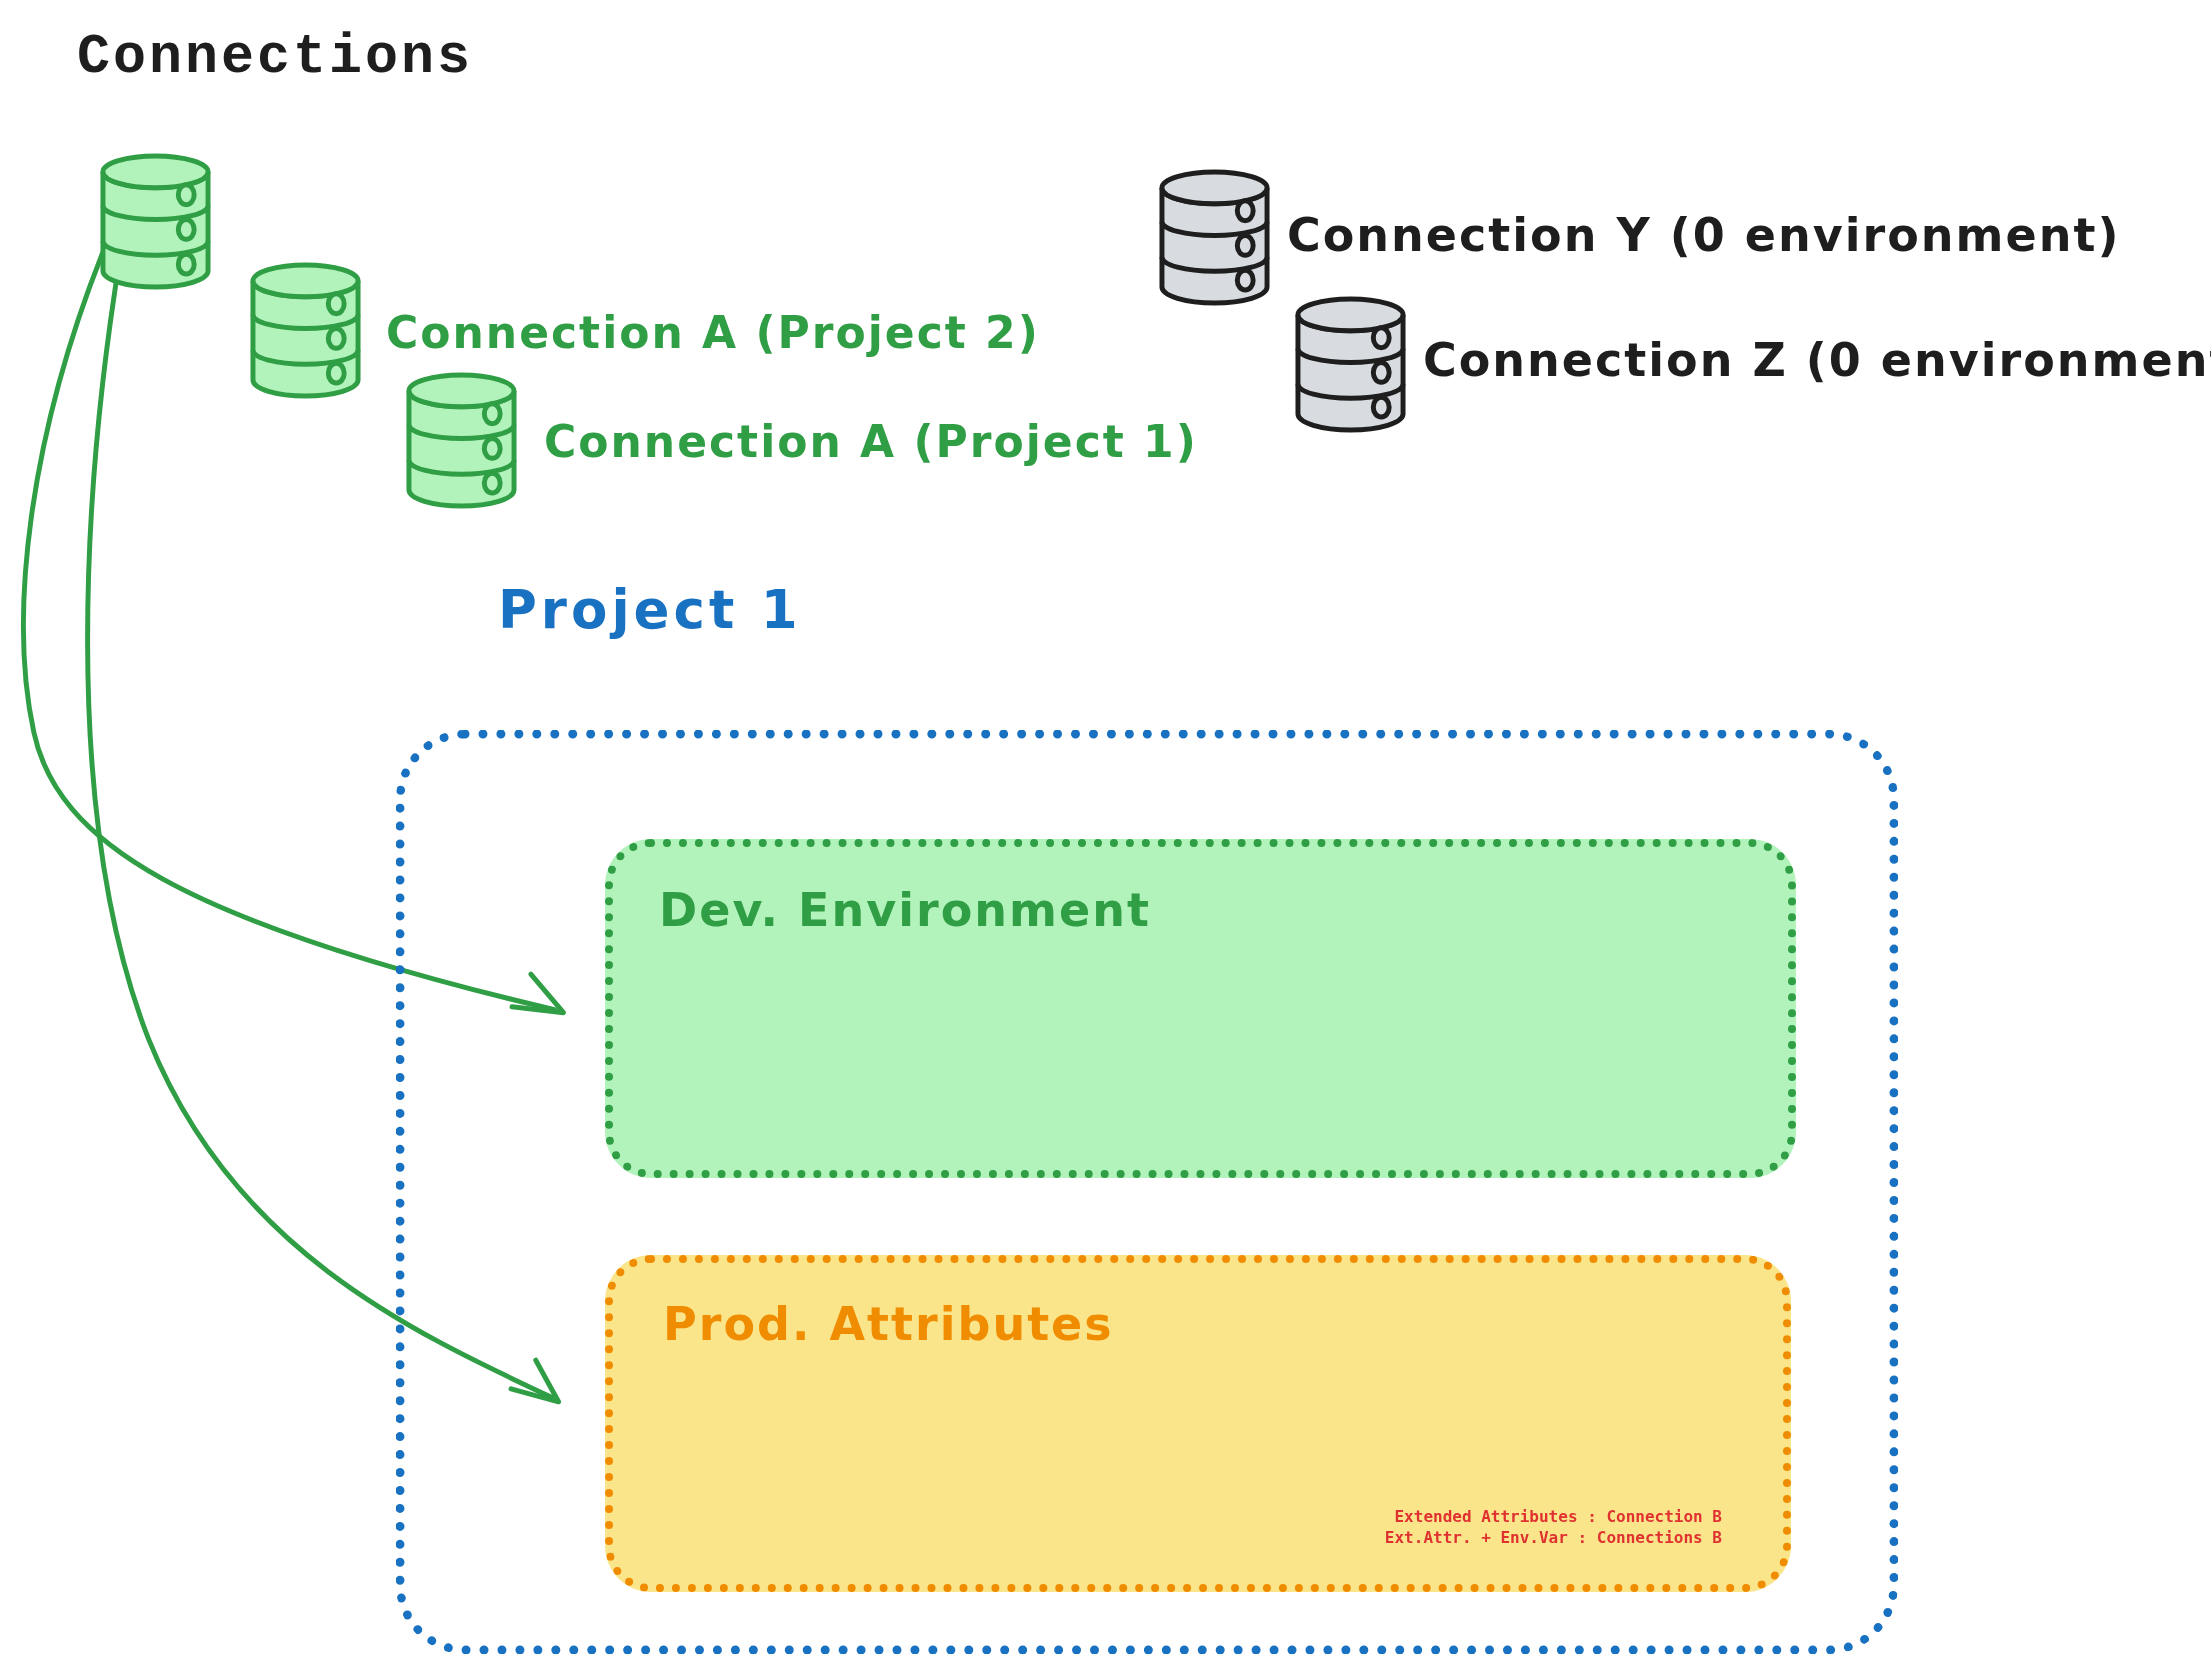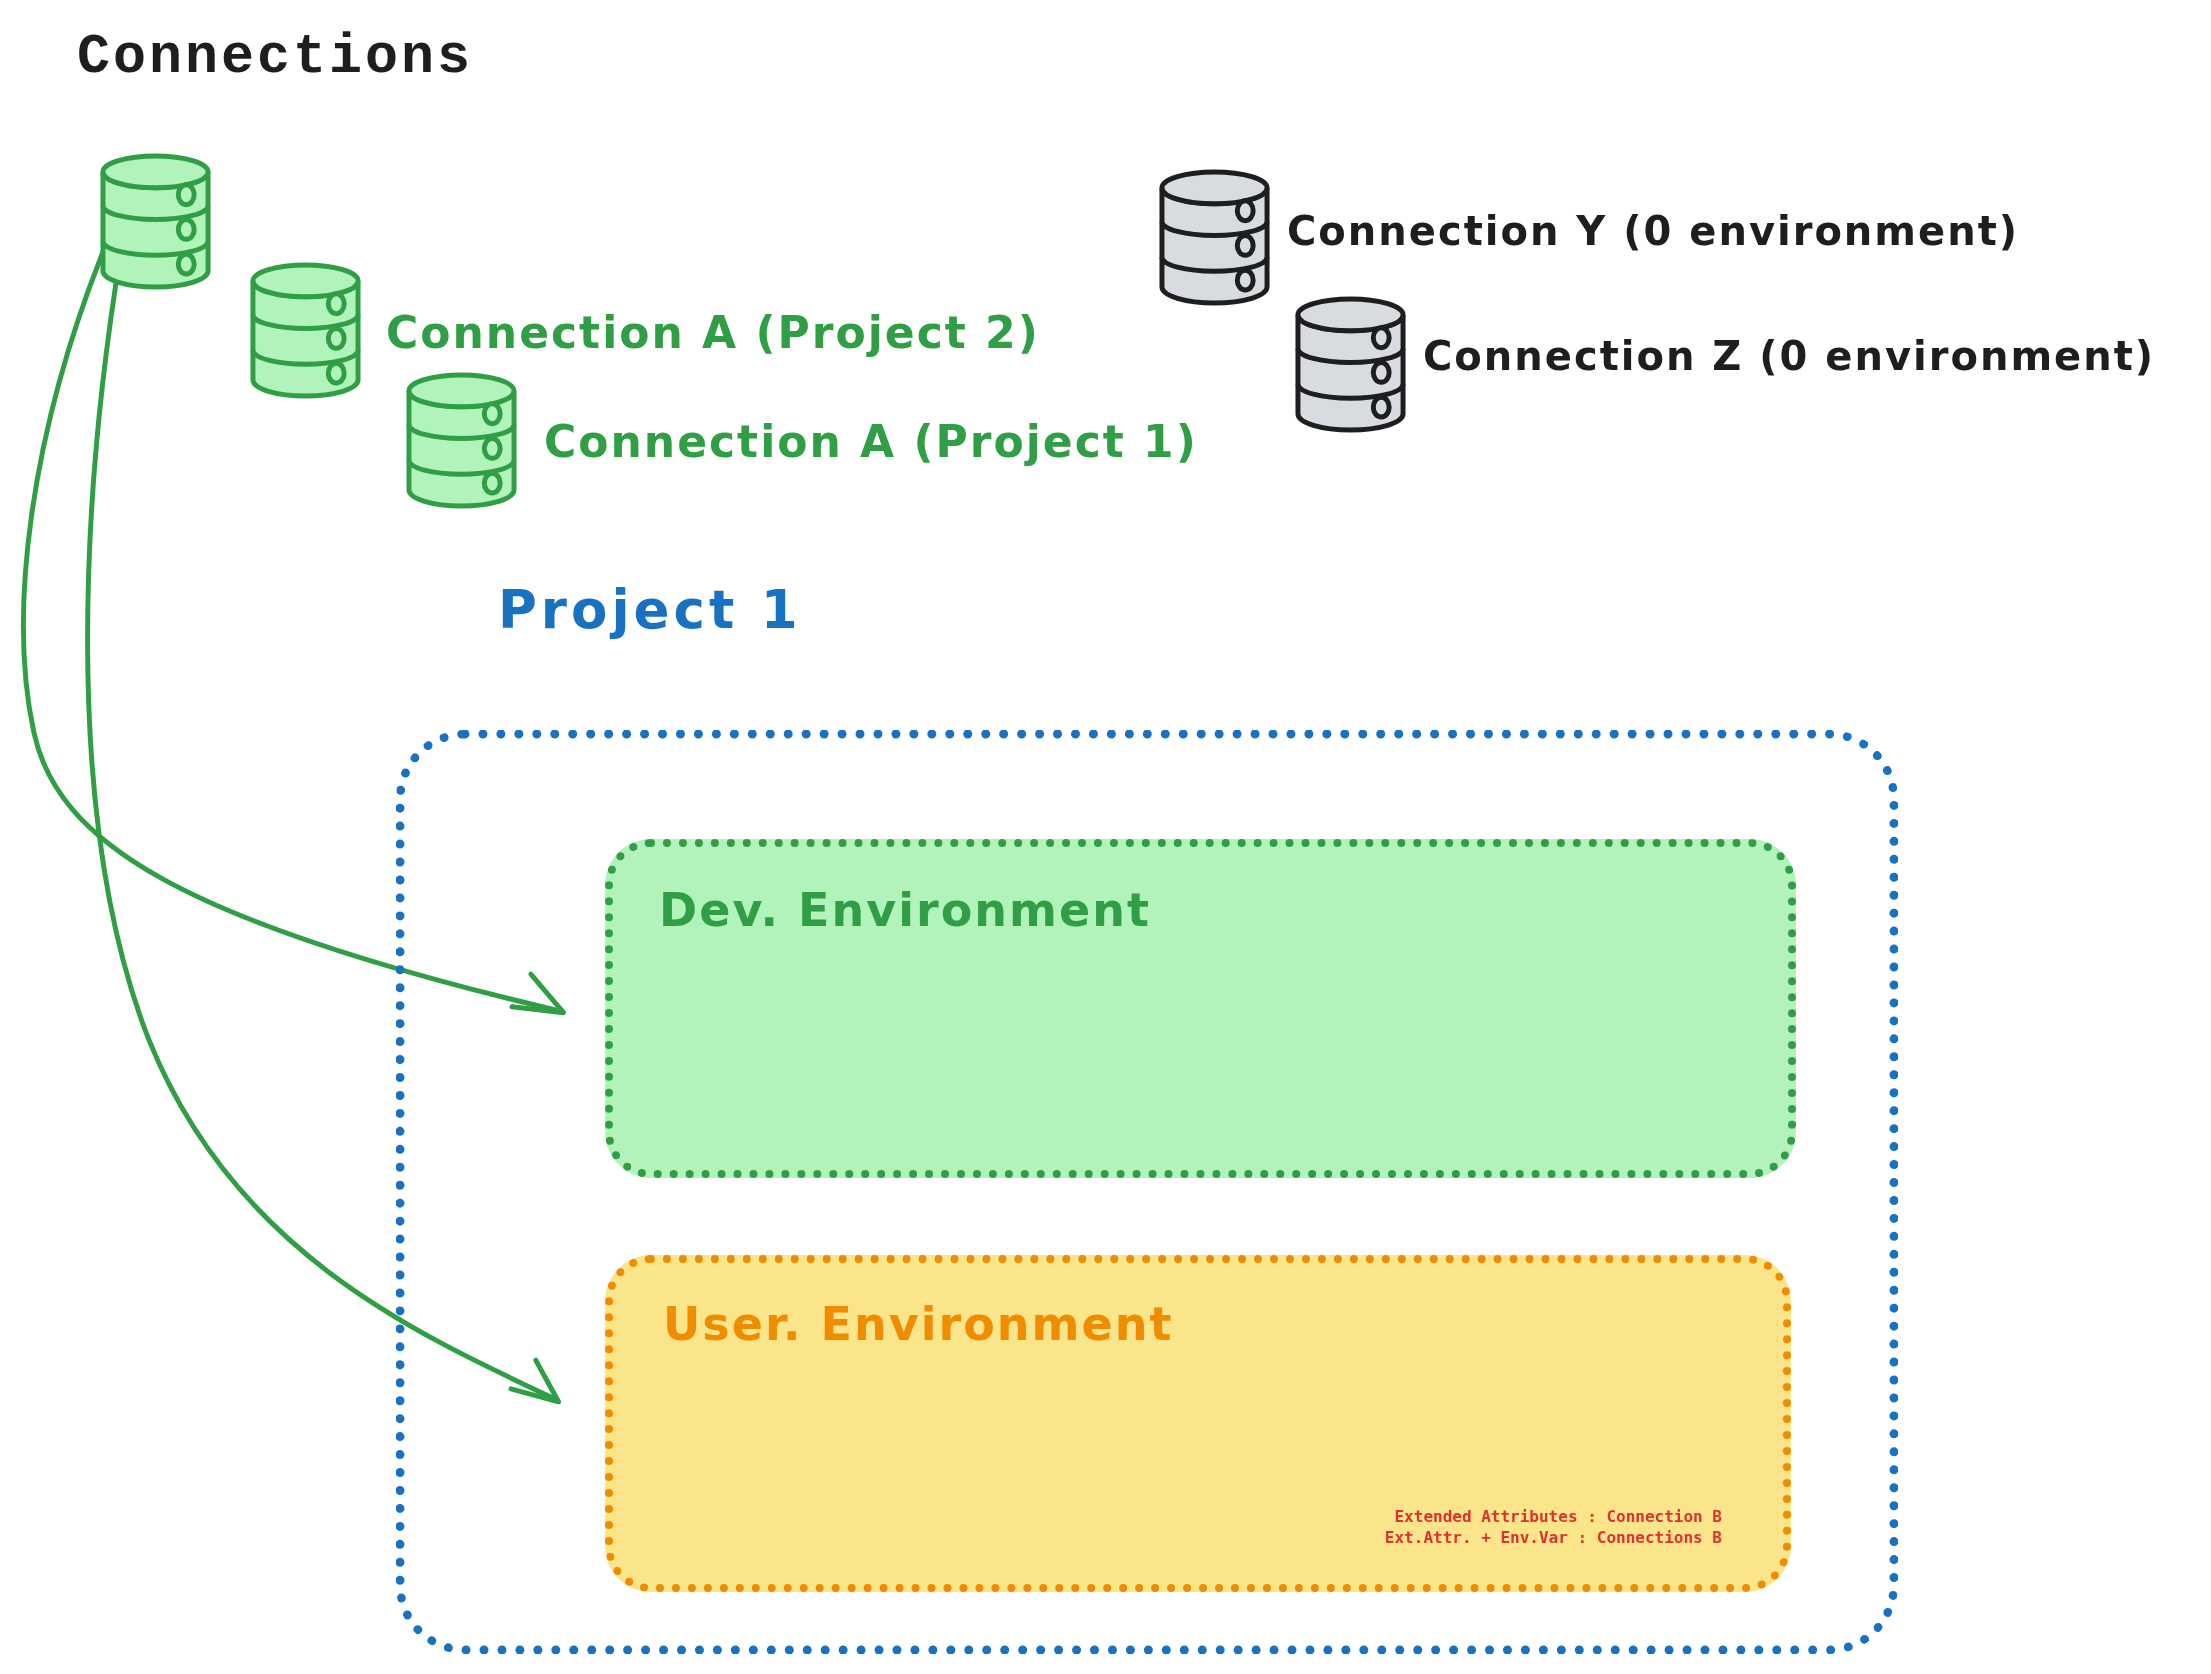--- a/index.html
+++ b/index.html
@@ -26,21 +26,21 @@
   .abs{position:absolute;}
 
   .diagram-title{
     left:77px;top:26px;
     font-size:55px;font-weight:700;color:var(--black);
     letter-spacing:3px;
     font-family:Liberation Mono, monospace;
   }
 
   .conn-label{font-size:44px;color:var(--green);letter-spacing:2px;white-space:nowrap;}
-  .conn-label.gray{color:var(--black);font-size:40px;}
+  .conn-label.gray{color:var(--black);font-size:46px;}
 
   .db{position:absolute;width:114px;height:144px;}
   .db.green{stroke:var(--green);fill:var(--green-fill);}
   .db.gray{stroke:var(--black);fill:var(--gray-fill);}
 
   .project-title{
     left:498px;top:579px;
     font-size:53px;color:var(--blue);letter-spacing:4px;font-weight:700;
   }
   .project-box{
@@ -123,21 +123,21 @@
   <div class="abs hand conn-label gray" style="left:1423px;top:333px">Connection Z (0 environment)</div>
 
   <div class="abs hand project-title">Project 1</div>
   <div class="abs project-box">
 
     <div class="abs env-box dev" style="left:200px;top:100px">
       <div class="env-title dev hand">Dev. Environment</div>
     </div>
 
     <div class="abs env-box prod" style="left:200px;top:516px">
-      <div class="env-title prod hand">User. Environment</div>
+      <div class="env-title prod hand">Prod. Attributes</div>
       <div class="cred-block mono">
         <div>Extended Attributes : Connection B</div>
         <div>Ext.Attr. + Env.Var : Connections B</div>
       </div>
     </div>
 
   </div>
 </div>
 
 

